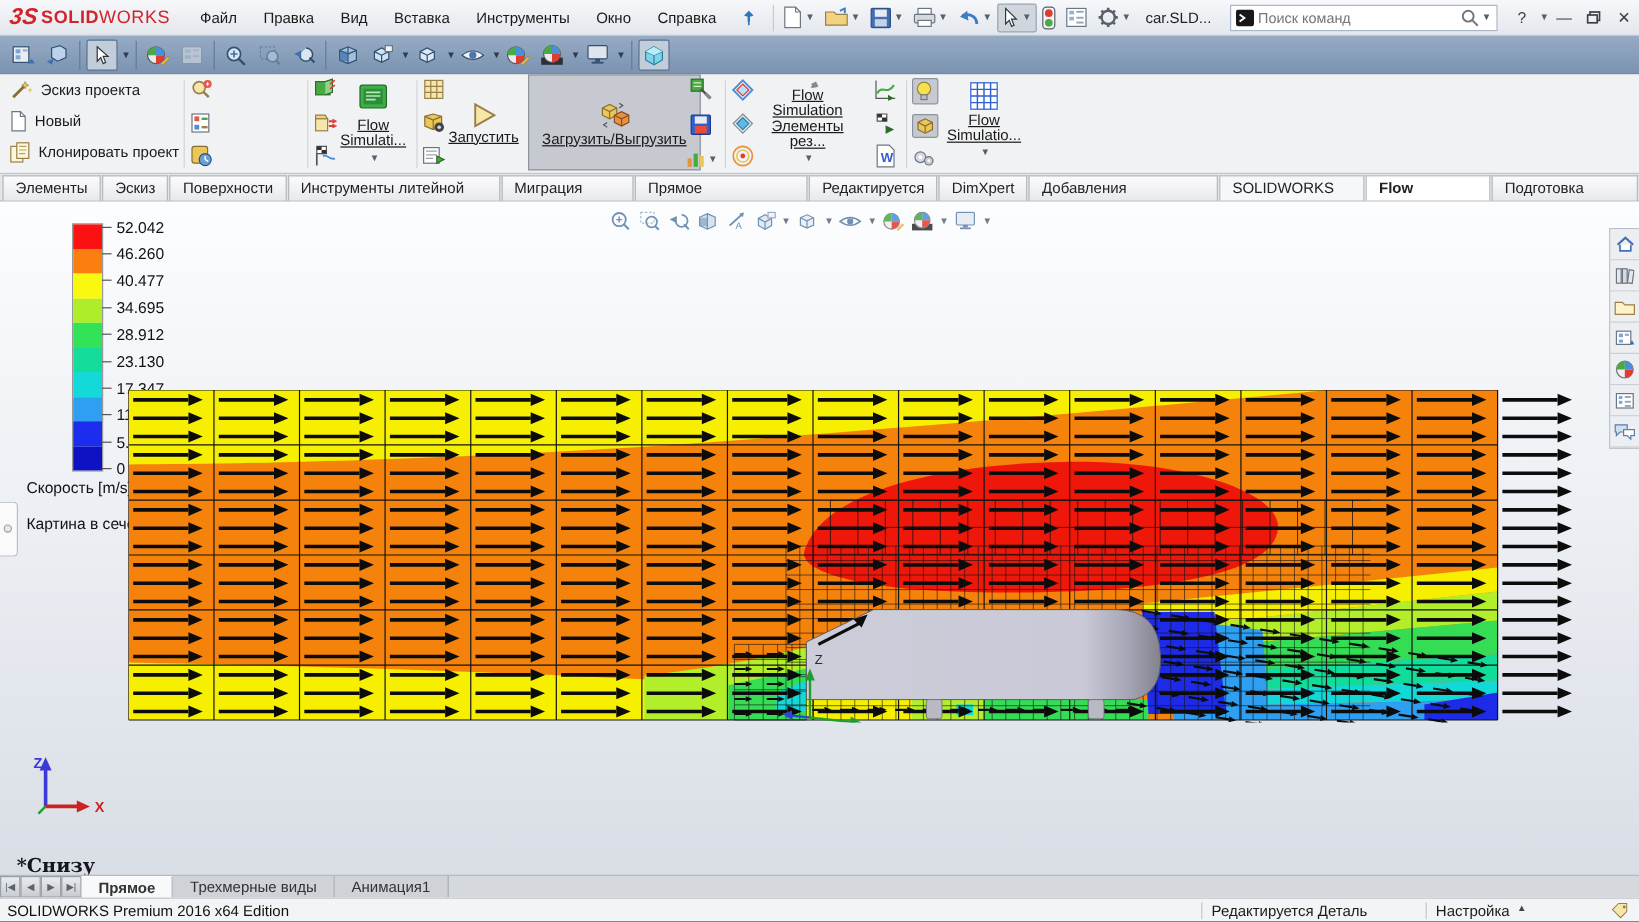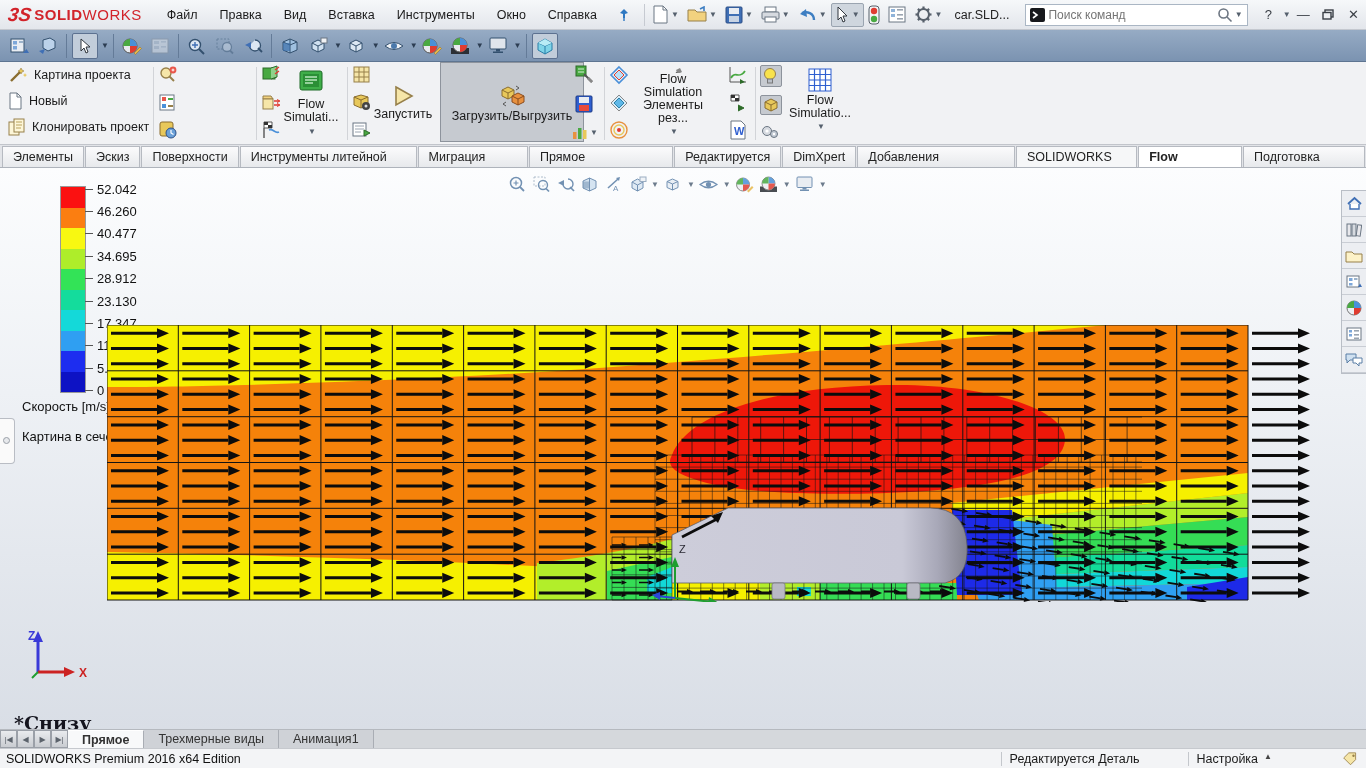--- a/index.html
+++ b/index.html
@@ -34,21 +34,21 @@
   .t2btn.pressed{background:#c2cdda;border-color:#5c7190;}
   .t2sep{width:1px;height:24px;background:#647b98;margin:0 4px;}
   
   #ribbon{position:absolute;left:0;top:62px;width:1366px;height:83px;background:#f1f2f4;border-bottom:1px solid #c2c5cb;}
   .rgroup{position:absolute;top:0;height:83px;}
   .rsep{position:absolute;top:5px;width:1px;height:73px;background:#d2d4d8;}
   .rrow{display:flex;align-items:center;height:26px;white-space:nowrap;}
   .rrow .ic{margin-right:6px;}
   .bigbtn{display:flex;flex-direction:column;align-items:center;justify-content:flex-start;height:80px;padding:3px 5px;border:1px solid transparent;text-align:center;line-height:13px;}
   .bigbtn.pressed{background:#c6cad0;border-color:#8d939c;}
-  .bigbtn .lbl{margin-top:0;}
+  .bigbtn .lbl{margin-top:0;text-decoration:underline;}
   .smallcol{display:flex;flex-direction:column;justify-content:space-between;height:78px;padding-top:3px;}
   
   #cmdtabs{position:absolute;left:0;top:145px;width:1366px;height:23px;background:#e2e4e8;border-bottom:1px solid #aeb3bb;display:flex;align-items:flex-end;padding-left:2px;}
   .ctab{height:21px;line-height:20px;padding:0 10px;border:1px solid #b6bac1;border-bottom:none;background:linear-gradient(#fbfbfc,#e7e9ec);margin-right:1px;color:#222;}
   .ctab.lite{background:#f6f7f8;}
   .ctab.active{background:#fff;font-weight:bold;}
   
   #viewport{position:absolute;left:0;top:168px;width:1366px;height:561px;
     background:linear-gradient(#fcfdfe 0%,#eef1f5 40%,#d9dee6 100%);}
   #hud{position:absolute;left:505px;top:4px;display:flex;align-items:center;}
@@ -67,21 +67,21 @@
   #flowwrap{position:absolute;left:107px;top:157px;width:1210px;height:277px;}
   .c-o{fill:#f5820a}.c-y{fill:#f6f000}.c-r{fill:#ee1709}.c-l{fill:#b2ee2a}
   .c-g{fill:#35dd55}.c-t{fill:#12dc9a}.c-c{fill:#12d8d8}.c-lb{fill:#2f9ff2}.c-b{fill:#1d2ae8}
   .grid-coarse{stroke:#141414;stroke-width:1;fill:none}
   .grid-med{stroke:#141414;stroke-width:.7;fill:none;opacity:.95}
   .grid-fine{stroke:#161616;stroke-width:.55;fill:none;opacity:.95}
   .arr-line{stroke:#0c0c0c;fill:none}
   .arr-head{fill:#0c0c0c;stroke:none}
   
   #triad{position:absolute;left:16px;top:458px;}
-  #viewname{position:absolute;left:14px;top:544px;font-family:"DejaVu Serif",serif;font-weight:bold;font-size:19px;color:#14141e;}
+  #viewname{position:absolute;left:14px;top:544px;font-family:"DejaVu Serif",serif;font-weight:bold;font-size:16px;color:#14141e;}
   
   #taskpane{position:absolute;right:0;top:22px;width:25px;display:flex;flex-direction:column;background:#dde1e7;border:1px solid #b9bec6;border-right:none;}
   .tpbtn{width:24px;height:26px;display:flex;align-items:center;justify-content:center;border-bottom:1px solid #c9cdd4;background:#eceef2;}
   
   #modeltabs{position:absolute;left:0;top:729px;width:1366px;height:19px;background:#d5d8dc;border-top:1px solid #b5b9bf;display:flex;align-items:stretch;}
   .navbtn{width:17px;height:100%;border:1px solid #9ba0a8;background:linear-gradient(#e9ebee,#c9ccd1);font-size:8px;color:#5c636c;display:flex;align-items:center;justify-content:center;}
   .mtab{padding:0 14px;display:flex;align-items:center;border-right:1px solid #a9adb4;background:#cfd2d7;color:#333;}
   .mtab.active{background:#f8f9fa;font-weight:bold;border-top:1px solid #fff;}
   
   #statusbar{position:absolute;left:0;top:748px;width:1366px;height:20px;background:#f3f4f6;border-top:1px solid #c6c9ce;display:flex;align-items:center;font-size:12.5px;}
@@ -353,21 +353,21 @@
   </div>
 
   <div id="ribbon">
     <div class="rgroup" style="left:8px;width:142px;">
       <div class="rrow">
         <svg class="ic" width="20" height="18">
             <path d="M3 15 L13 5" stroke="#8a6d2f" stroke-width="2.4"></path>
             <path d="M13 2 l1 2 2 1 -2 1 -1 2 -1-2 -2-1 2-1 Z" fill="#e8c85a" stroke="#8a6d2f" stroke-width=".5"></path>
             <path d="M17 7 l.7 1.4 1.4.7 -1.4.7 -.7 1.4 -.7-1.4 -1.4-.7 1.4-.7 Z" fill="#e8c85a"></path>
           </svg>
-        <span>Картина проекта</span>
+        <span>Эскиз проекта</span>
       </div>
       <div class="rrow">
         <svg class="ic" width="15" height="18">
             <path d="M2 1 H9 L13 5 V17 H2 Z" fill="#fff" stroke="#6b7683"></path>
             <path d="M9 1 L9 5 L13 5" fill="none" stroke="#6b7683"></path>
           </svg>
         <span>Новый</span>
       </div>
       <div class="rrow">
         <svg class="ic" width="18" height="18">

